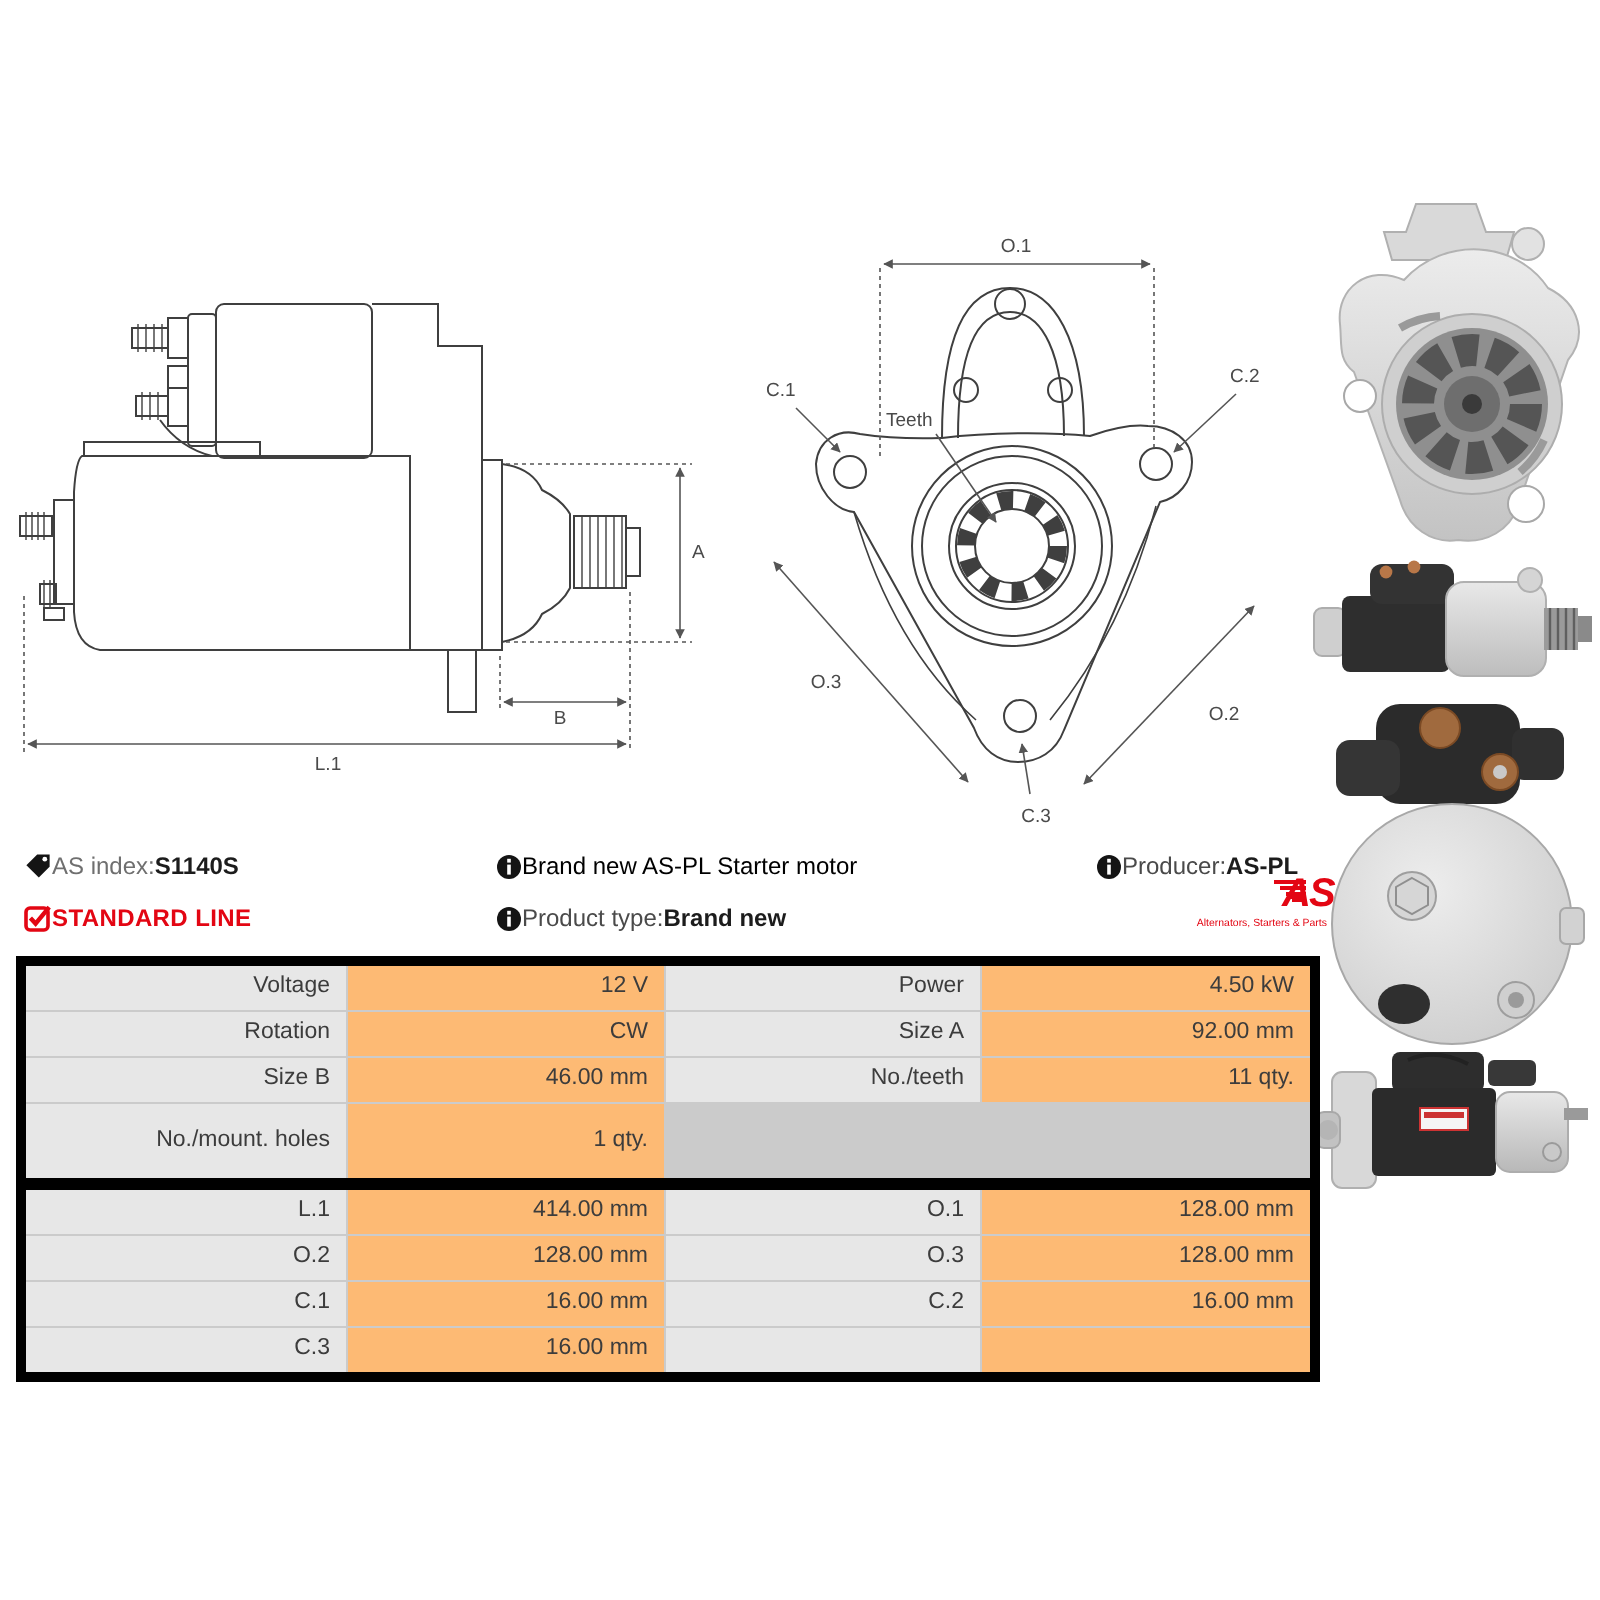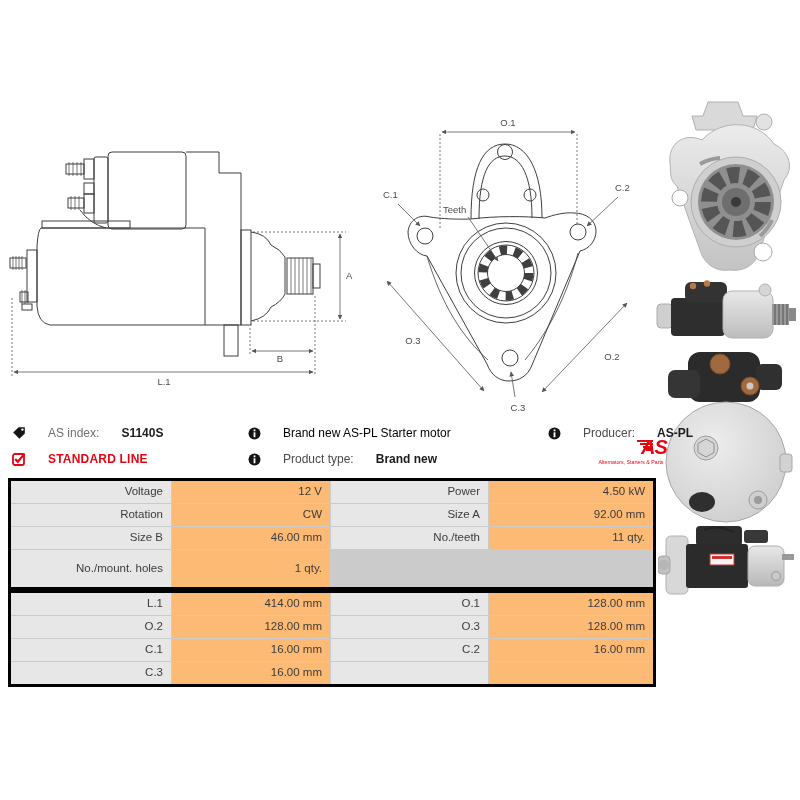--- a/index.html
+++ b/index.html
@@ -6,40 +6,40 @@
   body{
     width:800px;height:800px;position:relative;background:#ffffff;
     font-family:"Liberation Sans", sans-serif;color:#3c3c3c;overflow:hidden;
   }
   .abs{position:absolute;}
   
   svg text{font-family:"Liberation Sans", sans-serif;font-size:9.5px;fill:#4a4a4a;}
   svg text.halo{paint-order:stroke;stroke:#ffffff;stroke-width:5px;}
   
   .info-bar{left:8px;top:424px;width:643px;height:52px;}
-  .info-item{position:absolute;display:flex;align-items:center;gap:22px;font-size:12px;white-space:nowrap;justify-content:flex-end;}
+  .info-item{position:absolute;display:flex;align-items:center;gap:0;font-size:12px;white-space:nowrap;justify-content:flex-end;}
   .info-item .lbl{color:#6f6f6f;}
   .info-item .dark{color:#4a4a4a;}
   .info-item .val{color:#1c1c1c;font-weight:bold;}
   .std-line{color:#e30613;font-weight:bold;letter-spacing:.2px;}
   .desc{color:#000000;}
   .as-logo{position:absolute;left:589px;top:13px;width:56px;text-align:center;}
   .as-logo-mark{position:relative;height:22px;}
   .as-text{font-style:italic;font-weight:bold;font-size:20px;line-height:20px;color:#e30613;letter-spacing:-1px;margin-left:44px;}
   .as-stripes{position:absolute;right:0;top:3px;width:16px;height:14px;}
   .as-stripes i{display:block;height:2px;margin-bottom:1px;background:#e30613;}
   .as-stripes i:nth-child(1){width:16px;}
   .as-stripes i:nth-child(2){width:13px;margin-left:3px;}
   .as-stripes i:nth-child(3){width:10px;margin-left:6px;}
   .as-stripes i:nth-child(4){width:7px;margin-left:9px;}
   .as-tag{font-size:5.5px;color:#e30613;white-space:nowrap;margin-top:0px;transform:scale(.95);}
   
   .spec-table{position:absolute;left:8px;display:grid;
     grid-template-columns:160px 158px 157px 164px;gap:1px;
-    background:#cbcbcb;border:3px solid #000000;}
+    background:#cbcbcb;border:5px solid #000000;}
   #t1{top:478px;grid-template-rows:22px 22px 22px 37px;}
   #t2{top:590px;grid-template-rows:22px 22px 22px 22px;}
   .cell{display:flex;align-items:center;justify-content:flex-end;
     padding:0 8px;font-size:11.5px;background:#fdba74;color:#3c3c3c;
     text-align:right;line-height:1.2;}
   .cell.lbl{background:#e7e7e7;}
   
   .photo{position:absolute;}
 </style>
 </head>

